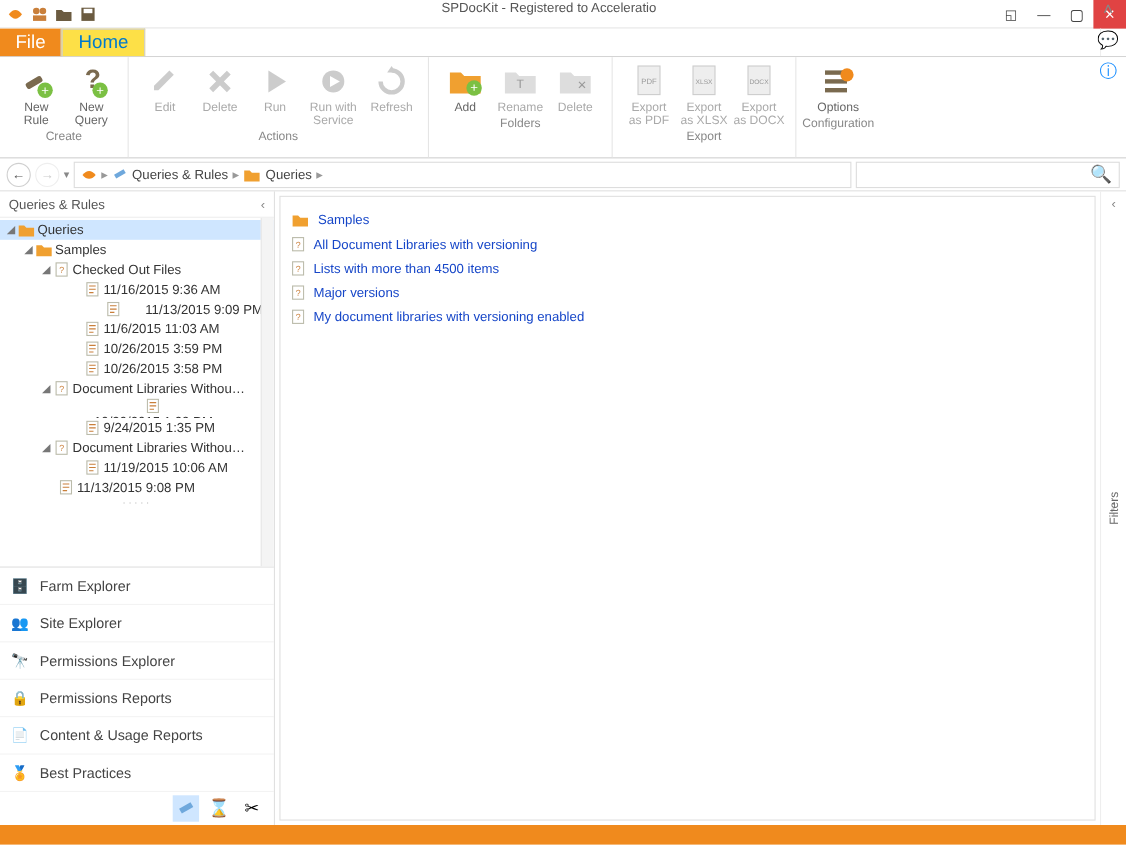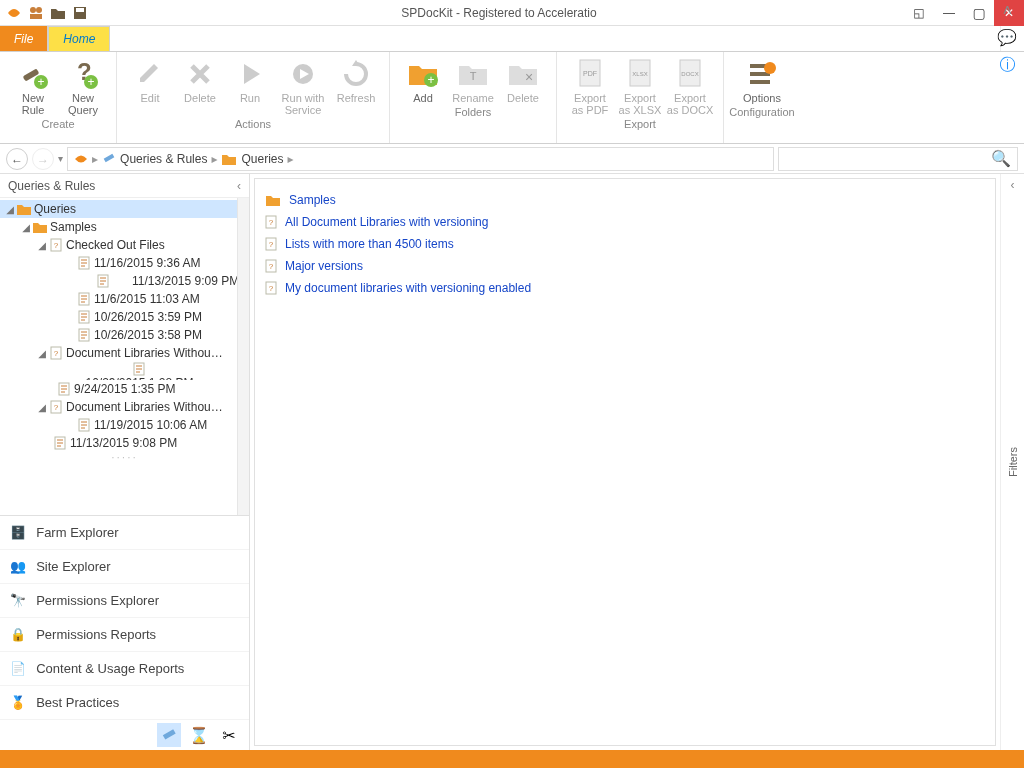--- a/index.html
+++ b/index.html
@@ -1,26 +1,26 @@
 <!DOCTYPE html>
 <html><head>
 <meta charset="utf-8">
 <style>
 * { box-sizing: border-box; margin: 0; padding: 0; font-family: "Segoe UI", Tahoma, sans-serif; }
 html, body { width: 1024px; height: 768px; overflow: hidden; background: #fff; }
-.titlebar { height: 26px; background: #fff; display: flex; align-items: center; border-bottom: 1px solid #e0e0e0; }
+.titlebar { height: 26px; background: #fff; display: flex; border-bottom: 1px solid #e0e0e0; }
 .titlebar .qat { display: flex; gap: 6px; padding: 0 6px; align-items: center; }
 .titlebar .title { flex: 1; text-align: center; font-size: 12px; color: #555; }
 .titlebar .winbtns { display: flex; }
 .titlebar .winbtn { width: 30px; height: 26px; display:flex;align-items:center;justify-content:center; font-size: 12px; color:#444;}
 .titlebar .winbtn.close { background: #e04343; color:#fff; }
 .titlebar .winbtn.maxr { font-size: 14px; }
 
 .tabs { height: 26px; display: flex; align-items: stretch; border-bottom: 1px solid #d0d0d0; background:#fff; }
-.tab { padding: 0 14px; font-size: 12px; display:flex; align-items:center; border-right: 1px solid #d0d0d0; font-style: italic; }
+.tab { padding: 0 14px; font-size: 17px; display:flex; align-items:center; border-right: 1px solid #d0d0d0; }
 .tab.file { background:#f08a1d; color:#fff; }
 .tab.active { background:#fde047; color:#007acc; border-top: 1px solid #d0d0d0; border-left:1px solid #d0d0d0; }
 .tabs .spacer { flex:1; }
 .tabs .right { display:flex; align-items:center; gap:8px; padding-right:10px; color:#888; }
 
 .ribbon { height: 92px; background: #fff; border-bottom: 1px solid #d0d0d0; display:flex; }
 .group { border-right: 1px solid #e5e5e5; display:flex; flex-direction:column; }
 .group .items { display:flex; padding: 4px 8px 0; }
 .group .items .rbtn { display:flex; flex-direction:column; align-items:center; justify-content:flex-start; width: 50px; padding: 2px 2px; font-size: 11px; color:#666; text-align:center; gap:2px; }
 .group .items .rbtn.disabled { color:#aaa; }
@@ -410,21 +410,21 @@
           <div class="trow" style="padding-left:28px;flex-direction:column;">
             <span class="exp"></span>
             <span class="ic">
               <svg class="doc-ic">
                 <rect x="1" y="1" width="10" height="12" fill="#fff" stroke="#bba"></rect>
                 <path d="M3 4h6M3 7h6M3 10h4" stroke="#c97f3a" stroke-width="1"></path>
               </svg>
             </span>
             <span class="txt">10/29/2015 1:28 PM</span>
           </div>
-          <div class="trow" style="padding-left:44px;">
+          <div class="trow" style="padding-left:64px;">
             <span class="exp"></span>
             <span class="ic">
               <svg class="doc-ic">
                 <rect x="1" y="1" width="10" height="12" fill="#fff" stroke="#bba"></rect>
                 <path d="M3 4h6M3 7h6M3 10h4" stroke="#c97f3a" stroke-width="1"></path>
               </svg>
             </span>
             <span class="txt">9/24/2015 1:35 PM</span>
           </div>
         </div>

